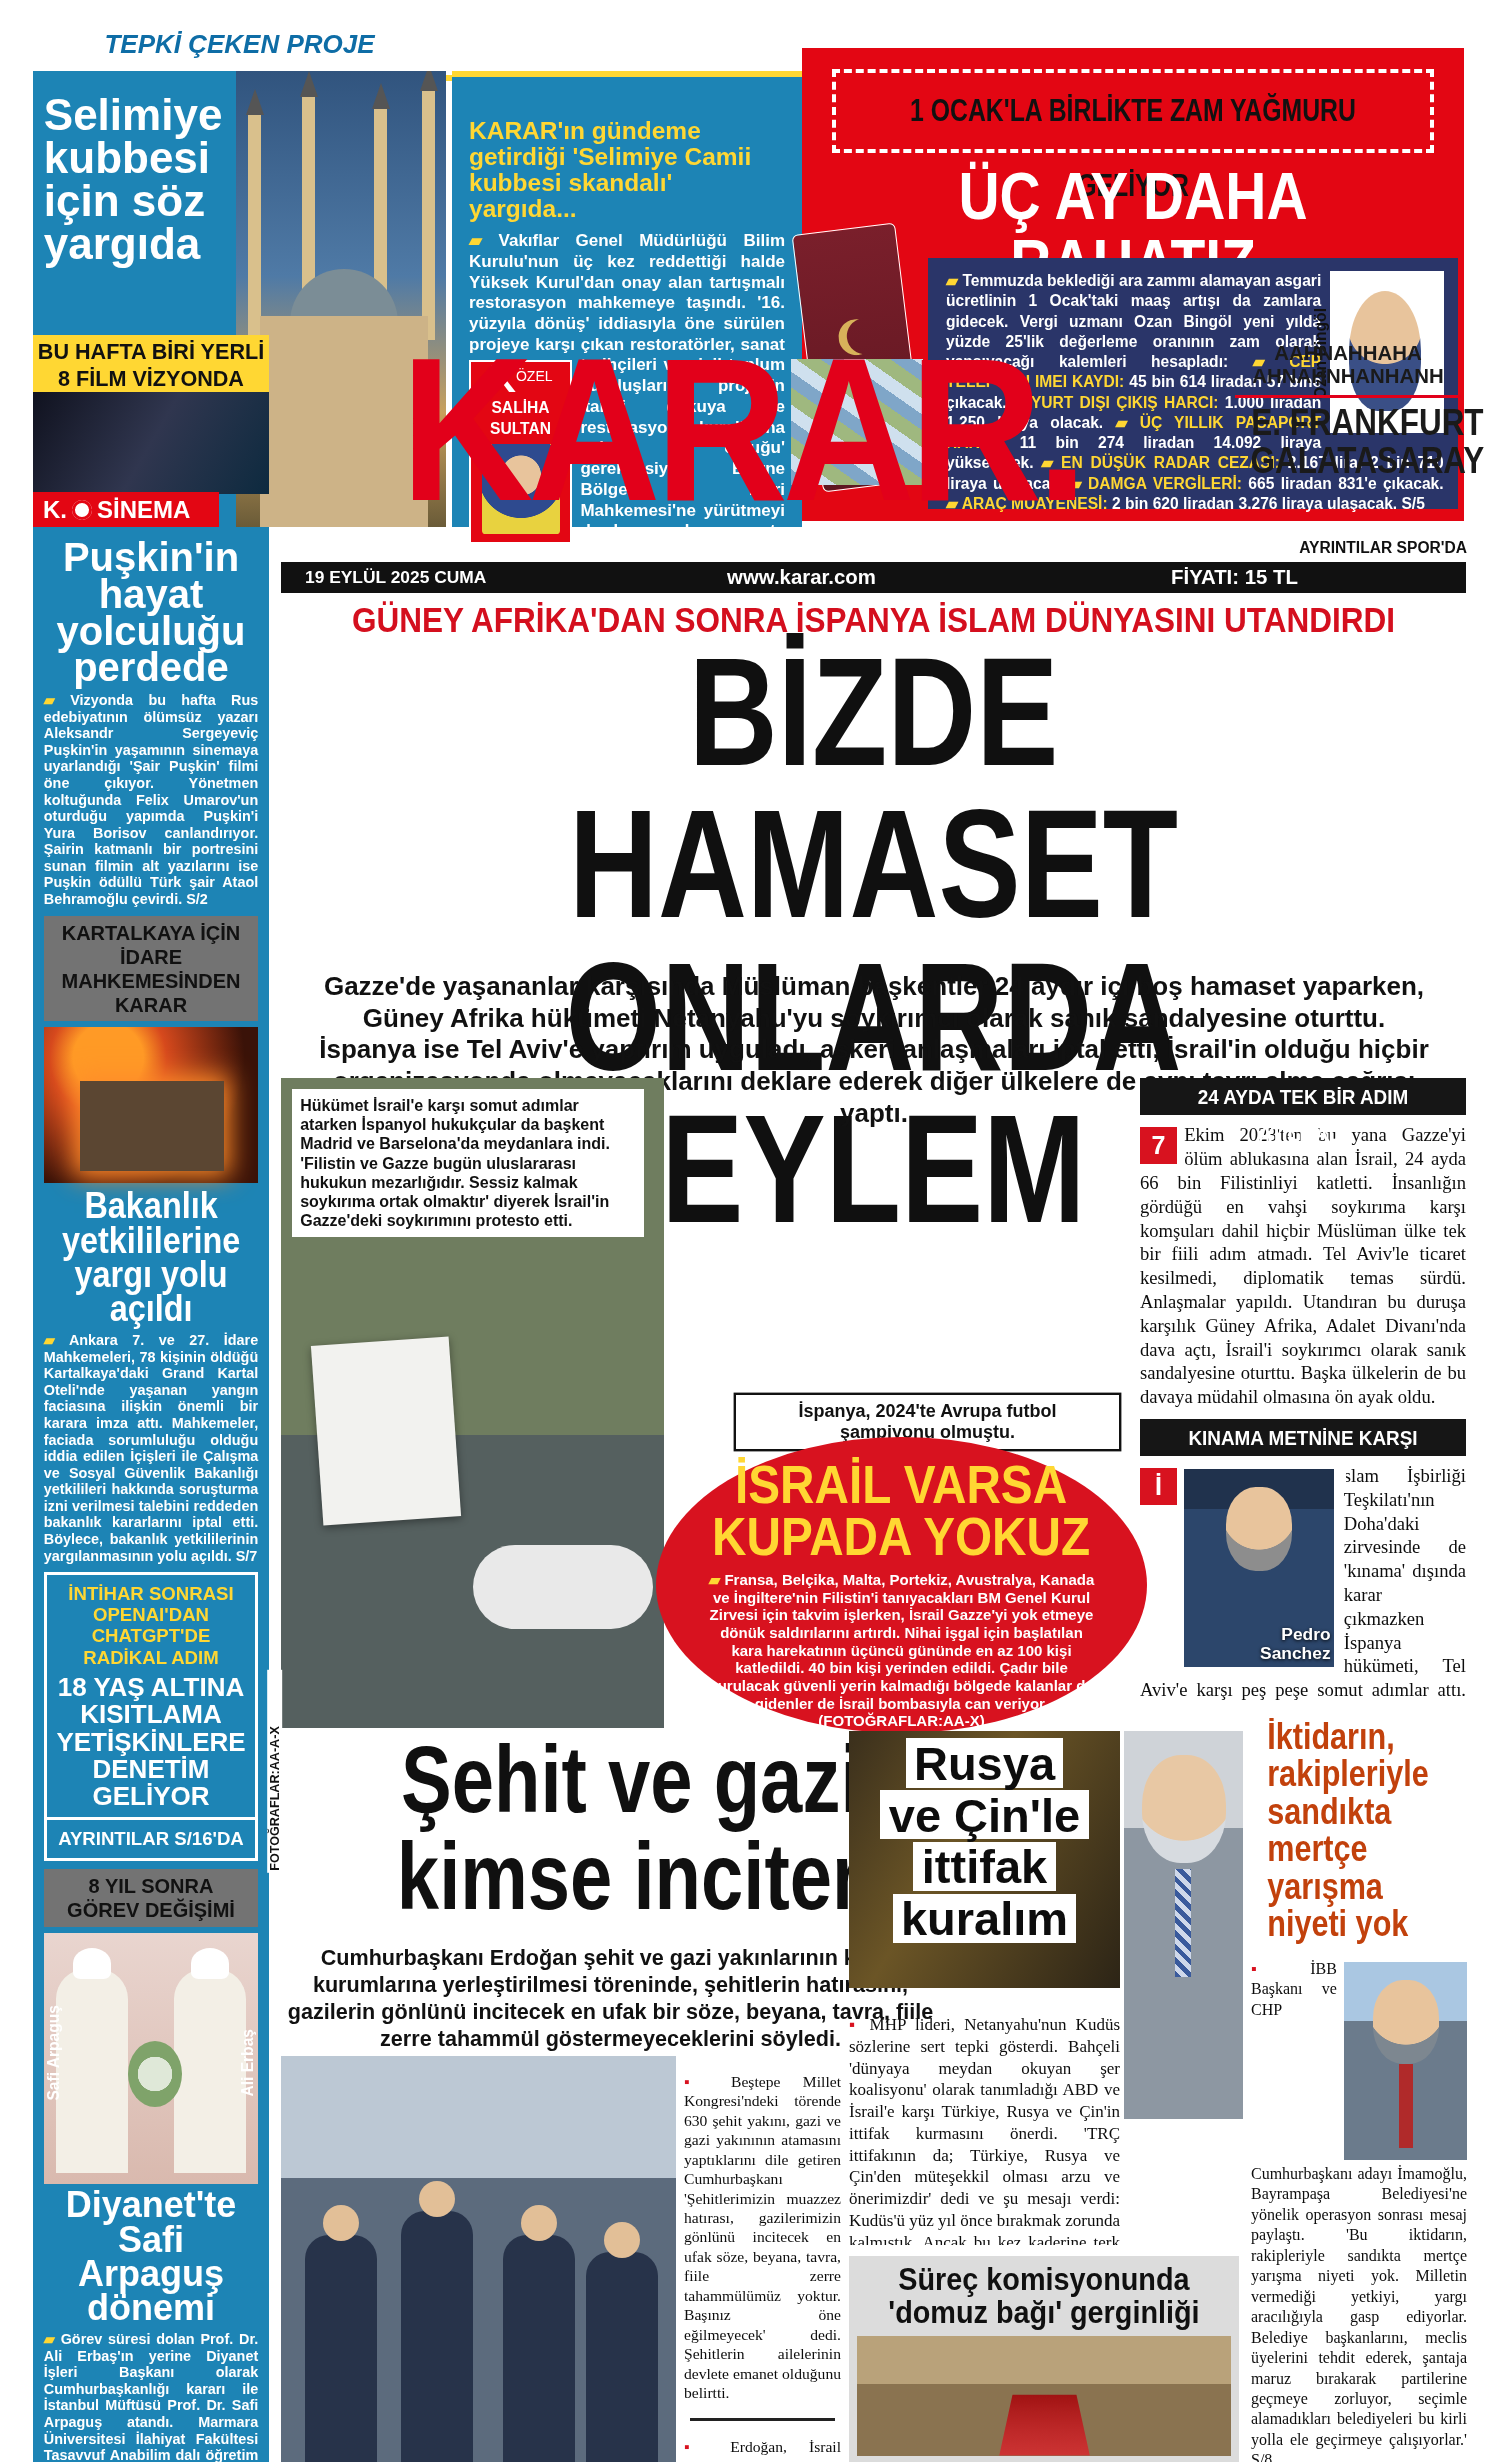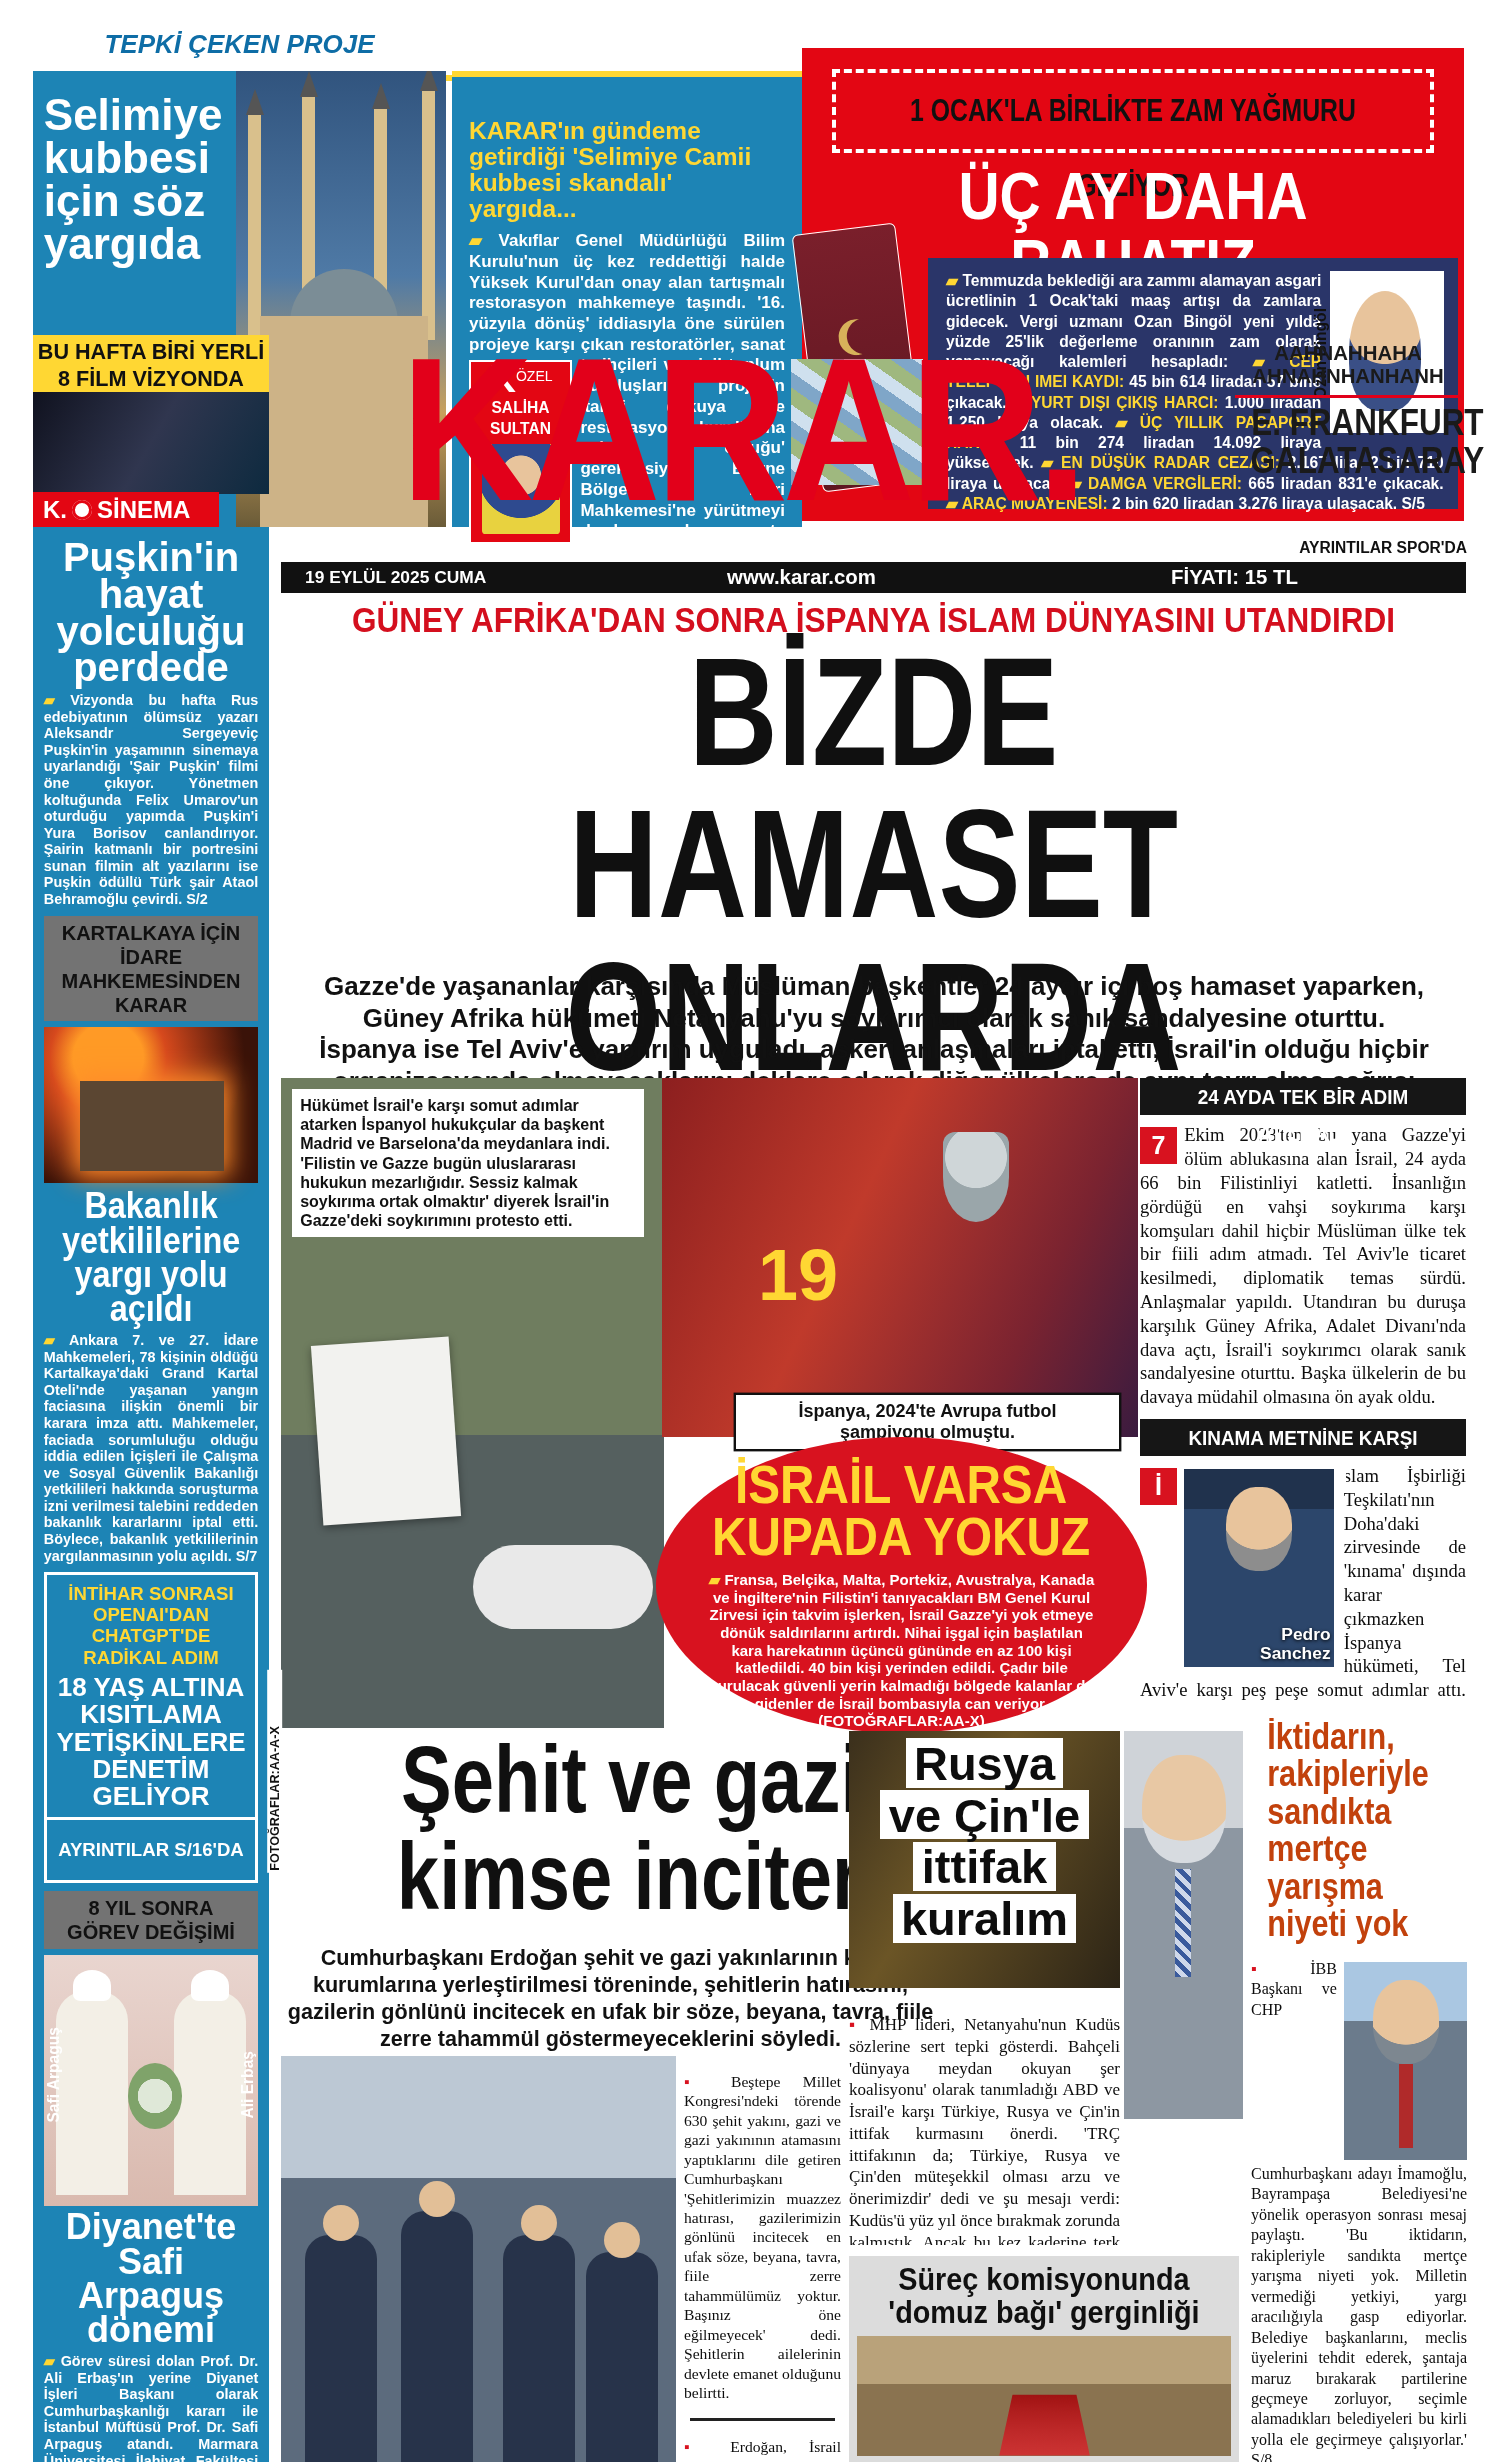--- a/index.html
+++ b/index.html
@@ -94,21 +94,21 @@
   .r-body{font-weight:800;font-size:14.4px;line-height:1.15;text-align:justify;margin:0 0 8.4px;}
   .r-tag{background:#737373;color:#111;font-weight:900;font-size:20px;line-height:1.2;
     text-align:center;padding:4.8px 2.4px;margin:6px 0;}
   .fire{height:156px;background:radial-gradient(circle at 30% 20%,#ff9a26 0 18%,#d6491d 30%,#3a1208 70%);
     position:relative;margin-bottom:6px;}
   .fire .bld{position:absolute;left:36px;top:54px;width:144px;height:90px;background:#5b4632;
     box-shadow:0 0 24px 6px #ff8c2a;}
   .chat-box{border:3.6px solid #fff;padding:7.2px 4.8px 0;margin:8.4px 0;text-align:center;}
   .chat-kick{color:#ffd733;font-weight:900;font-size:18.6px;line-height:1.15;}
   .chat-head{color:#fff;font-weight:900;font-size:26px;line-height:1.05;margin:6px 0;}
-  .chat-foot{border-top:3.6px solid #fff;margin:0 -4.8px;padding:19px 0;color:#fff;font-weight:900;font-size:18.6px;}
+  .chat-foot{border-top:3.6px solid #fff;margin:0 -4.8px;padding:8px 0;color:#fff;font-weight:900;font-size:18.6px;}
   .diy-photo{height:251px;background:linear-gradient(#e9d5cf,#d9b9ae);position:relative;margin:4.8px 0;}
   .imam{position:absolute;top:36px;width:72px;height:204px;background:#f3efe6;border-radius:30px 30px 0 0;}
   .imam:before{content:"";position:absolute;left:17px;top:-20.4px;width:38px;height:31px;background:#fff;
     border-radius:50% 50% 20% 20%;}
   .bouquet{position:absolute;left:84px;top:108px;width:54px;height:66px;border-radius:50%;
     background:radial-gradient(circle,#dfe8d8 0 40%,#7fa36a 41% 100%);}
   .vtag{position:absolute;writing-mode:vertical-rl;transform:rotate(180deg);color:#fff;
     font-weight:900;font-size:15.6px;}
 
   
@@ -337,24 +337,20 @@
     <span class="a">Gazze'de yaşananlar karşısında Müslüman başkentler 24 aydır içi boş hamaset yaparken, Güney Afrika hükümeti Netanyahu'yu soykırımcı olarak sanık sandalyesine oturttu. </span><span class="b">İspanya ise Tel Aviv'e yaptırım uyguladı, askeri anlaşmaları iptal etti, İsrail'in olduğu hiçbir organizasyonda olmayacaklarını deklare ederek diğer ülkelere de aynı tavrı alma çağrısı yaptı.</span>
   </div>
 
   <div class="abs protest">
     <div class="cap">Hükümet İsrail'e karşı somut adımlar atarken İspanyol hukukçular da başkent Madrid ve Barselona'da meydanlara indi. 'Filistin ve Gazze bugün uluslararası hukukun mezarlığıdır. Sessiz kalmak soykırıma ortak olmaktır' diyerek İsrail'in Gazze'deki soykırımını protesto etti.</div>
     <div class="poster"></div>
     <div class="shroud"></div>
   </div>
   <div class="abs pcredit">FOTOĞRAFLAR:AA-A-X</div>
 
-  <div class="abs spain">
-    <div class="num">19</div>
-    <div class="cup"></div>
-  </div>
   <div class="abs spain-cap">İspanya, 2024'te Avrupa futbol şampiyonu olmuştu.</div>
 
   <div class="abs blob">
     <div class="bh pre"><span class="cx9 pre">İSRAİL VARSA
 KUPADA YOKUZ</span></div>
     <div class="bb"><span class="ybul">▰ </span><span>Fransa, Belçika, Malta, Portekiz, Avustralya, Kanada ve İngiltere'nin Filistin'i tanıyacakları BM Genel Kurul Zirvesi için takvim işlerken, İsrail Gazze'yi yok etmeye dönük saldırılarını artırdı. Nihai işgal için başlatılan kara harekatının üçüncü gününde en az 100 kişi katledildi. 40 bin kişi yerinden edildi. Çadır bile kurulacak güvenli yerin kalmadığı bölgede kalanlar da gidenler de İsrail bombasıyla can veriyor. (FOTOĞRAFLAR:AA-X)</span></div>
   </div>
 
   <div class="abs rcol">
     <div class="bar"><span class="cx9">24 AYDA TEK BİR ADIM ATILMADI</span></div>

